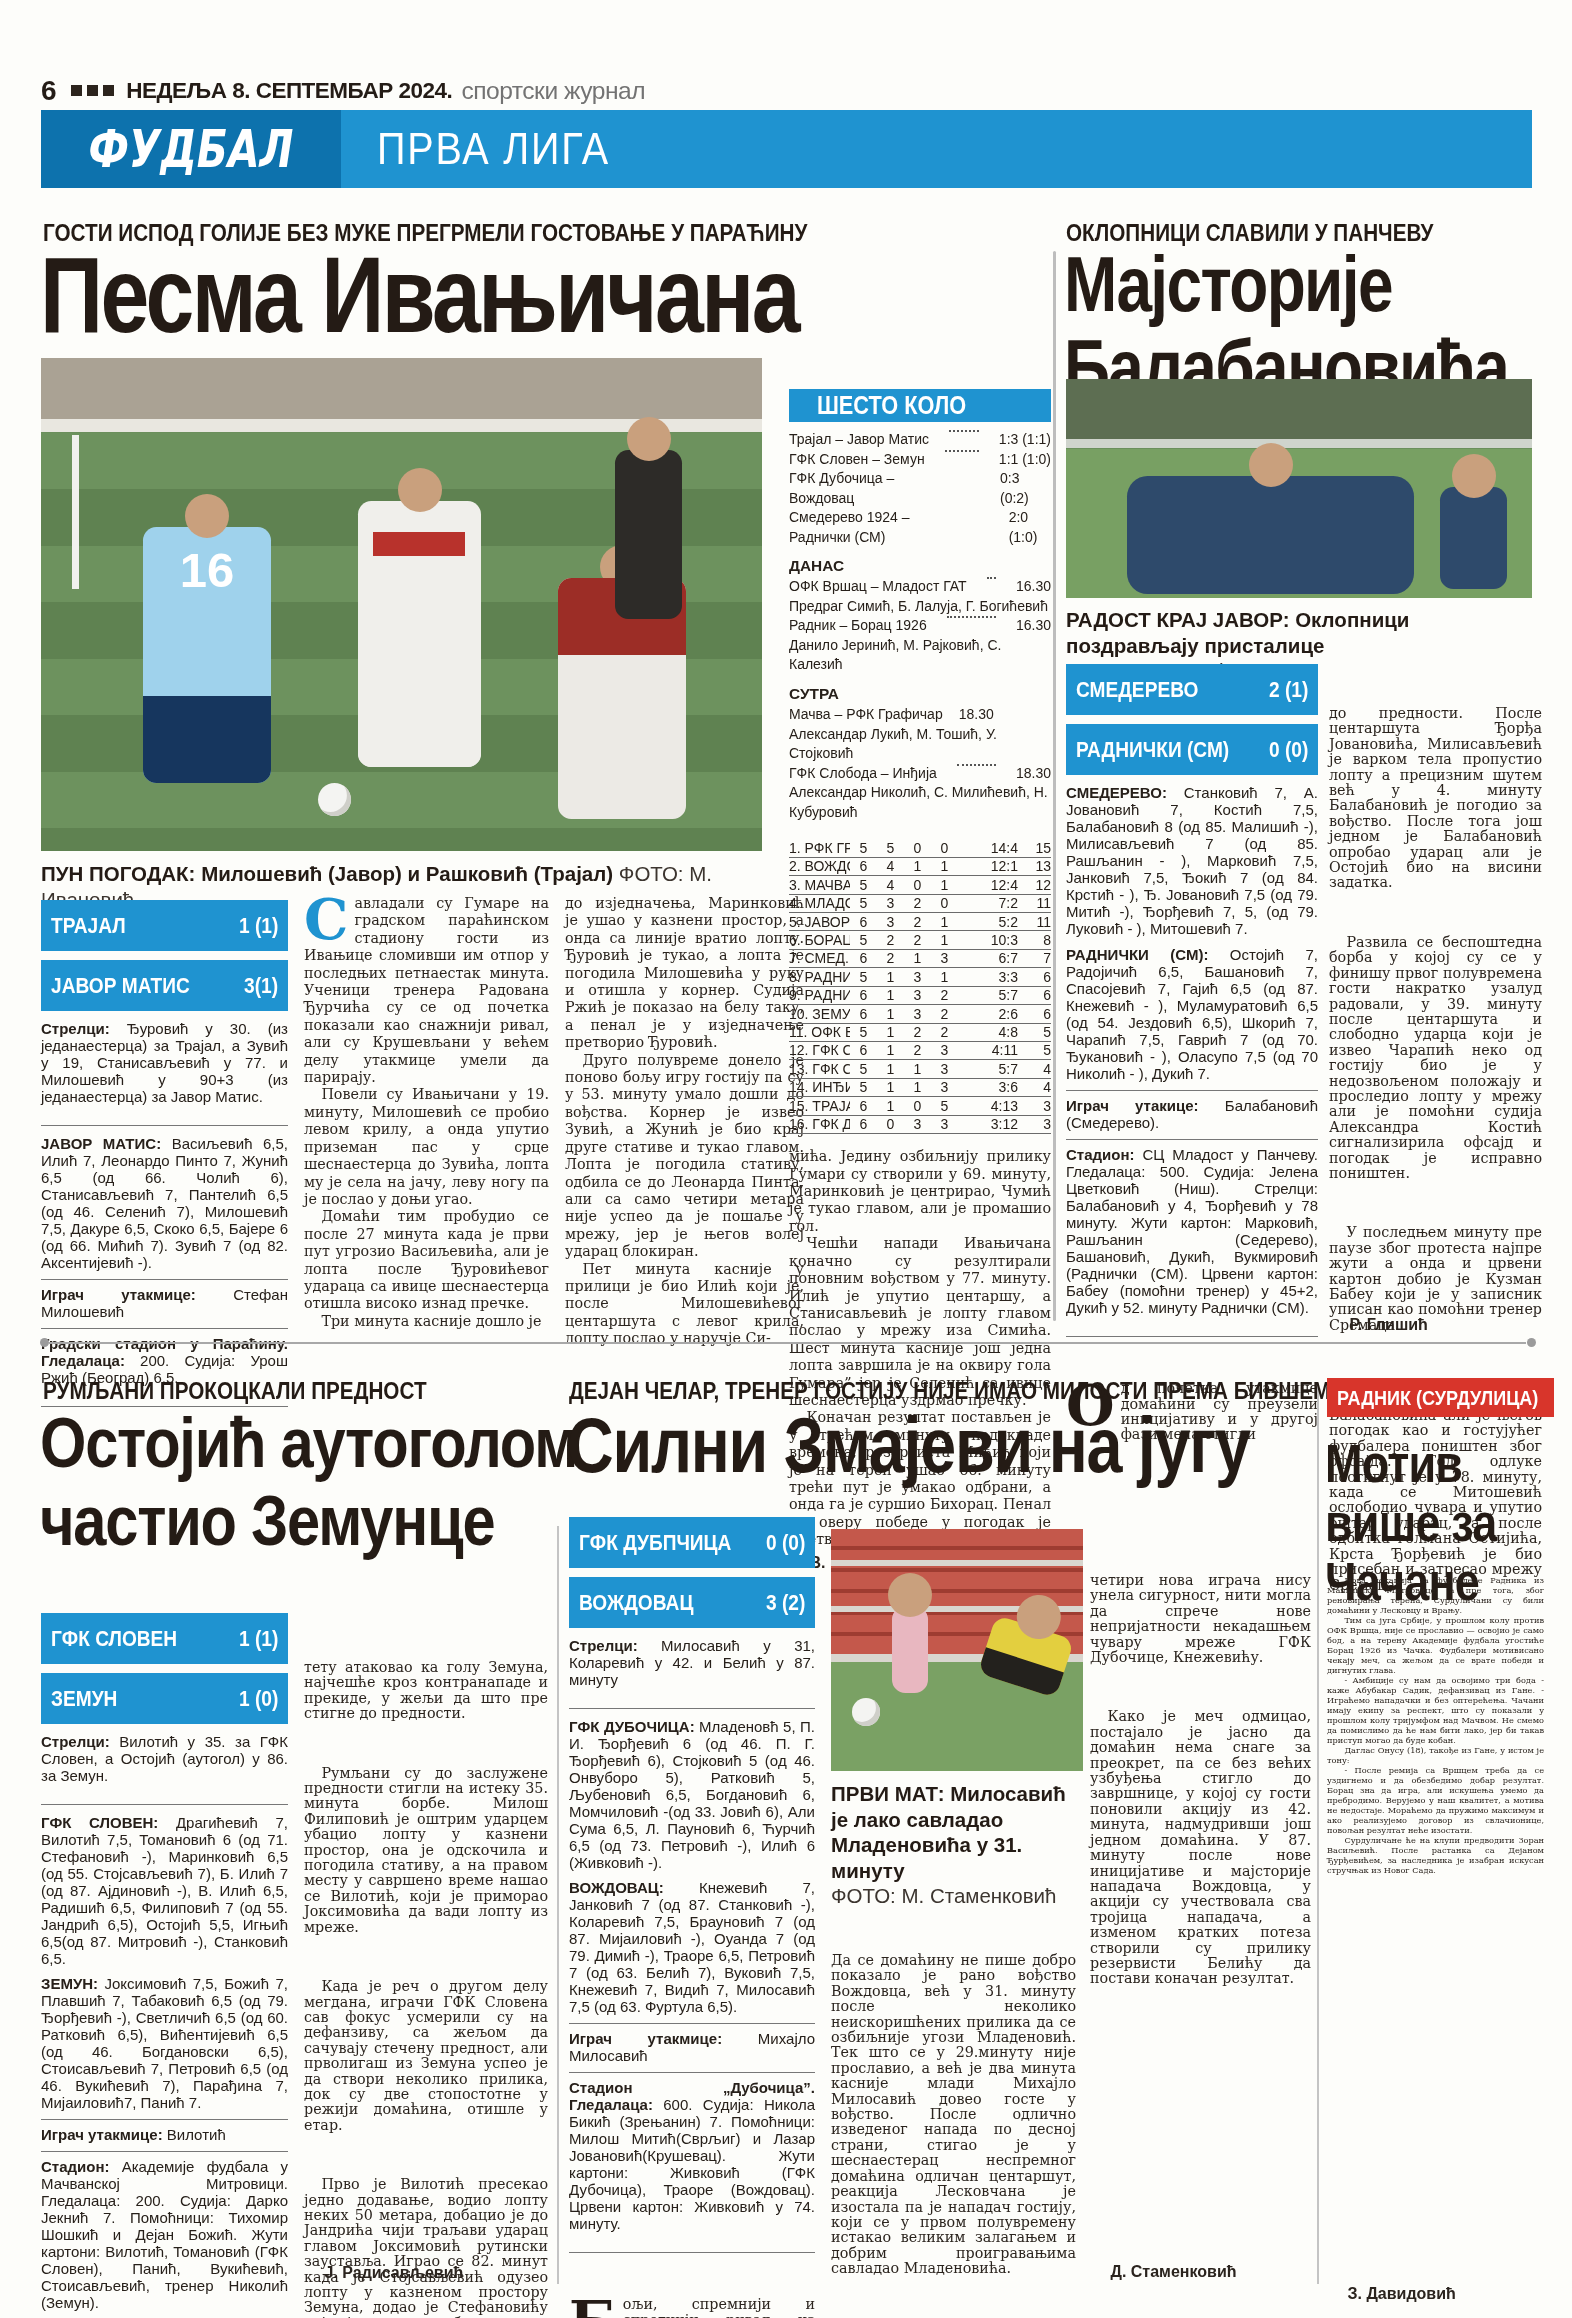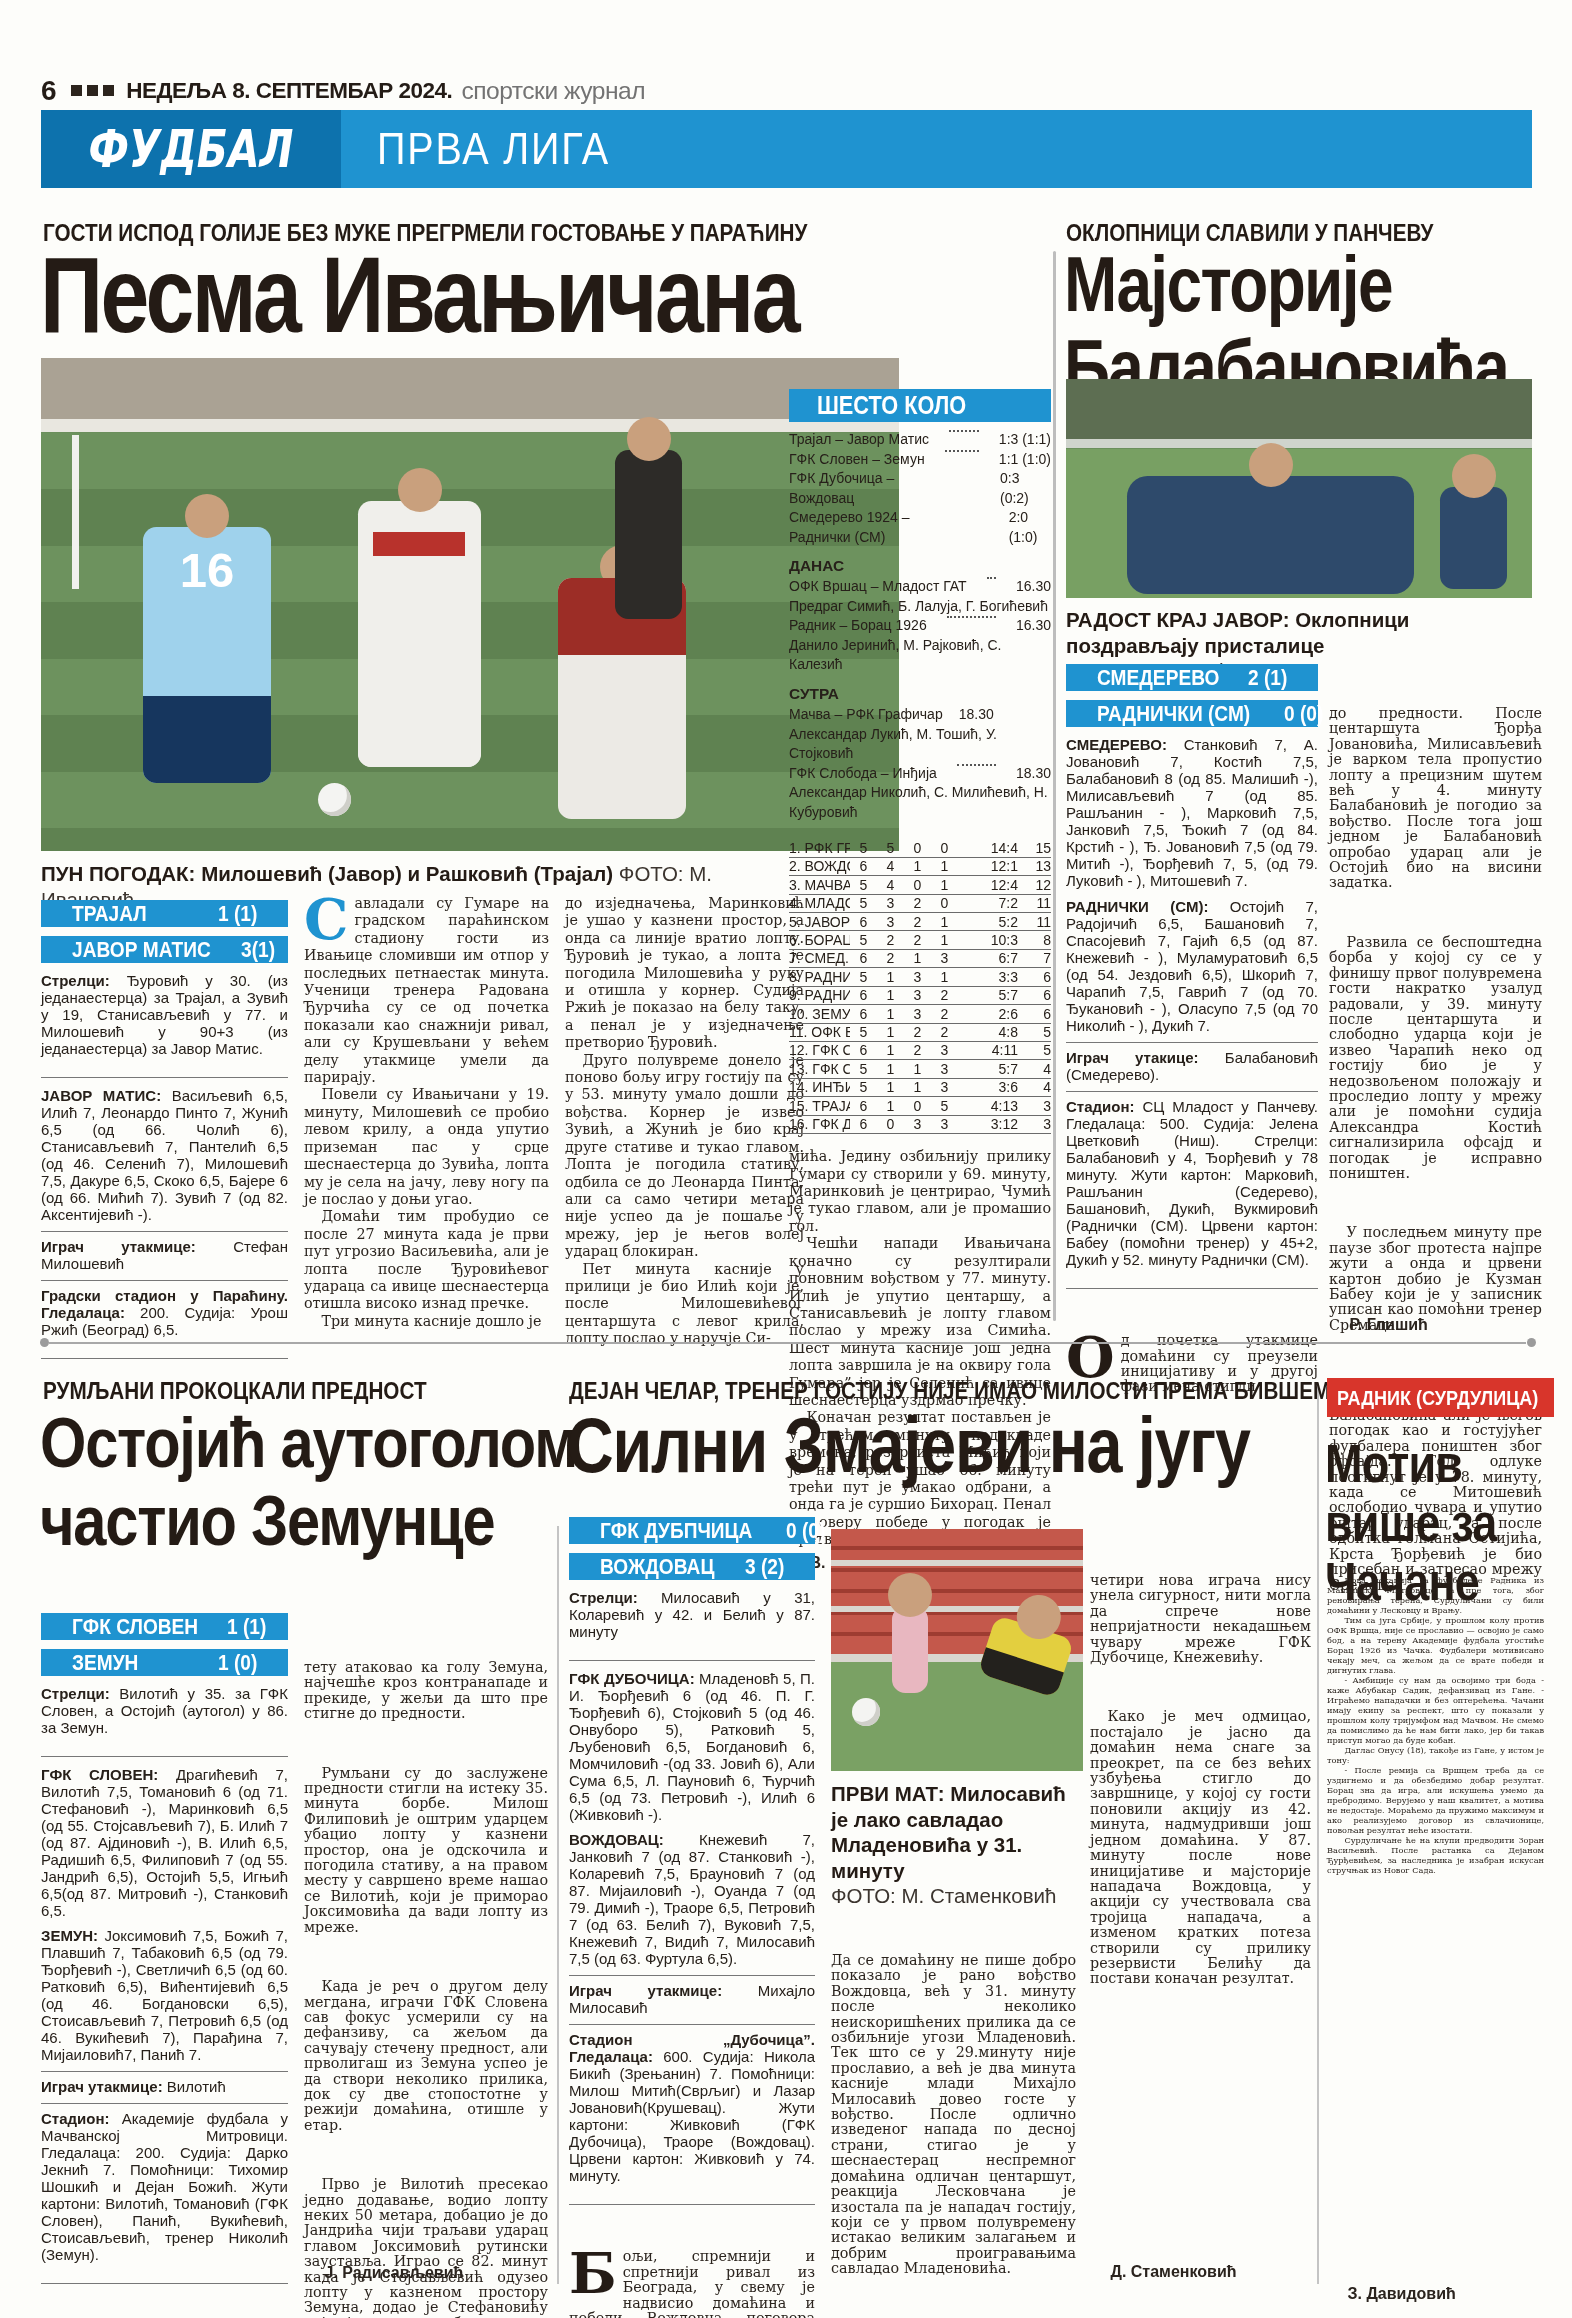--- a/index.html
+++ b/index.html
@@ -27,22 +27,22 @@
   .col p{margin:0;text-indent:17.4px;text-align:justify;}
   .col p.cont{text-indent:0;}
   .body28 p{font-size:14.3px;line-height:17.4px;}
   .body28t p{font-size:14.3px;line-height:15.4px;margin-top:44px;}
   .dropcap{text-indent:0 !important;}
   .dropcap::first-letter{float:left;font-weight:700;font-size:3.9em;line-height:.78;padding:3.1px 6.1px 0 0;}
   .dropcap.blue::first-letter{color:#1f93d0;}
   .dropcap.dark::first-letter{color:#241b15;}
   .byline{font-family:"Liberation Sans",sans-serif;font-weight:700;font-size:16px;text-indent:20.5px;margin-top:5.1px;}
   
-  .sbar{height:27px;background:#1f93d0;display:flex;align-items:center;justify-content:space-between;
-        padding:0 31px;margin-bottom:9.2px;}
+  .sbar{height:51px;background:#1f93d0;display:flex;align-items:center;justify-content:space-between;
+        padding:0 10px;margin-bottom:9.2px;}
   .sbar span{font-family:"Liberation Sans",sans-serif;font-weight:900;font-size:22.5px;color:#fff;
              display:inline-block;transform:scaleX(.85);transform-origin:left center;white-space:nowrap;}
   .sbar span.sc{transform-origin:right center;}
   
   .lineup,.stat{font-family:"Liberation Sans",sans-serif;font-size:15px;line-height:17px;text-align:justify;
                 margin:0 0 8.2px 0;color:#27201a;}
   .lineup b,.stat b{font-weight:700;}
   .rule-t{border-top:1.5px solid #777;padding-top:6.1px;}
   .rule-b{border-bottom:1.5px solid #777;padding-bottom:20px;}
   
@@ -108,21 +108,21 @@
   <div class="banner">
     <div class="sec">
         <span>ФУДБАЛ</span>
       </div>
     <span class="lg">ПРВА ЛИГА</span>
   </div>
 
   <div style="position:absolute;left:43px;top:220px;"><span class="kicker">ГОСТИ ИСПОД ГОЛИЈЕ БЕЗ МУКЕ ПРЕГРМЕЛИ ГОСТОВАЊЕ У ПАРАЋИНУ</span></div>
   <div class="hl" style="position:absolute;left:40px;top:240px;font-size:107px;line-height:110px;letter-spacing:-3.1px;transform:scaleX(.82);white-space:nowrap;">Песма Ивањичана</div>
 
-  <div class="photo" style="left:41px;top:358px;width:858px;height:493px;">
+  <div class="photo" style="left:41px;top:358px;width:721px;height:493px;">
     <div class="stands" style="height:72px;"></div>
     <div style="position:absolute;left:0;top:61px;right:0;height:13.3px;background:#e9e7e0;"></div>
     <div class="field" style="top:75px;"></div>
     <div style="position:absolute;left:31px;top:77px;width:7.2px;height:154px;background:#f1f1ee;"></div>
     <div class="pl" style="left:102px;top:169px;width:128px;height:256px;background:#9fd2ec;">
       <span class="num">16</span>
         <span class="short" style="background:#16365e;"></span>
       </div>
     <div class="pl" style="left:317px;top:143px;width:123px;height:266px;background:#f0efeb;">
       <span class="short" style="background:#f0efeb;"></span>

